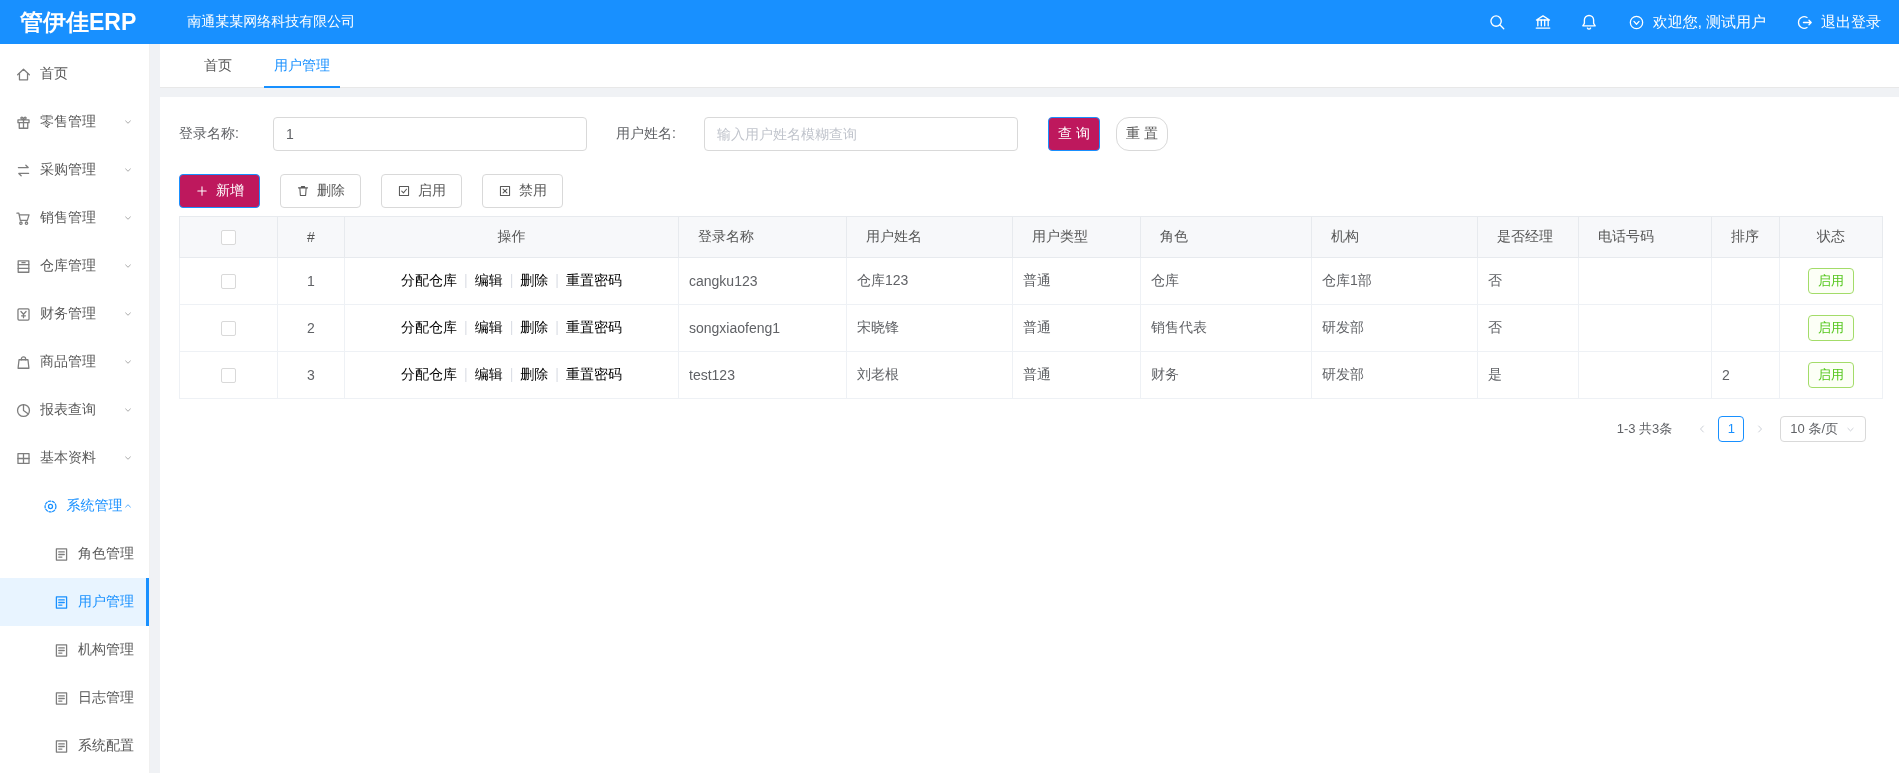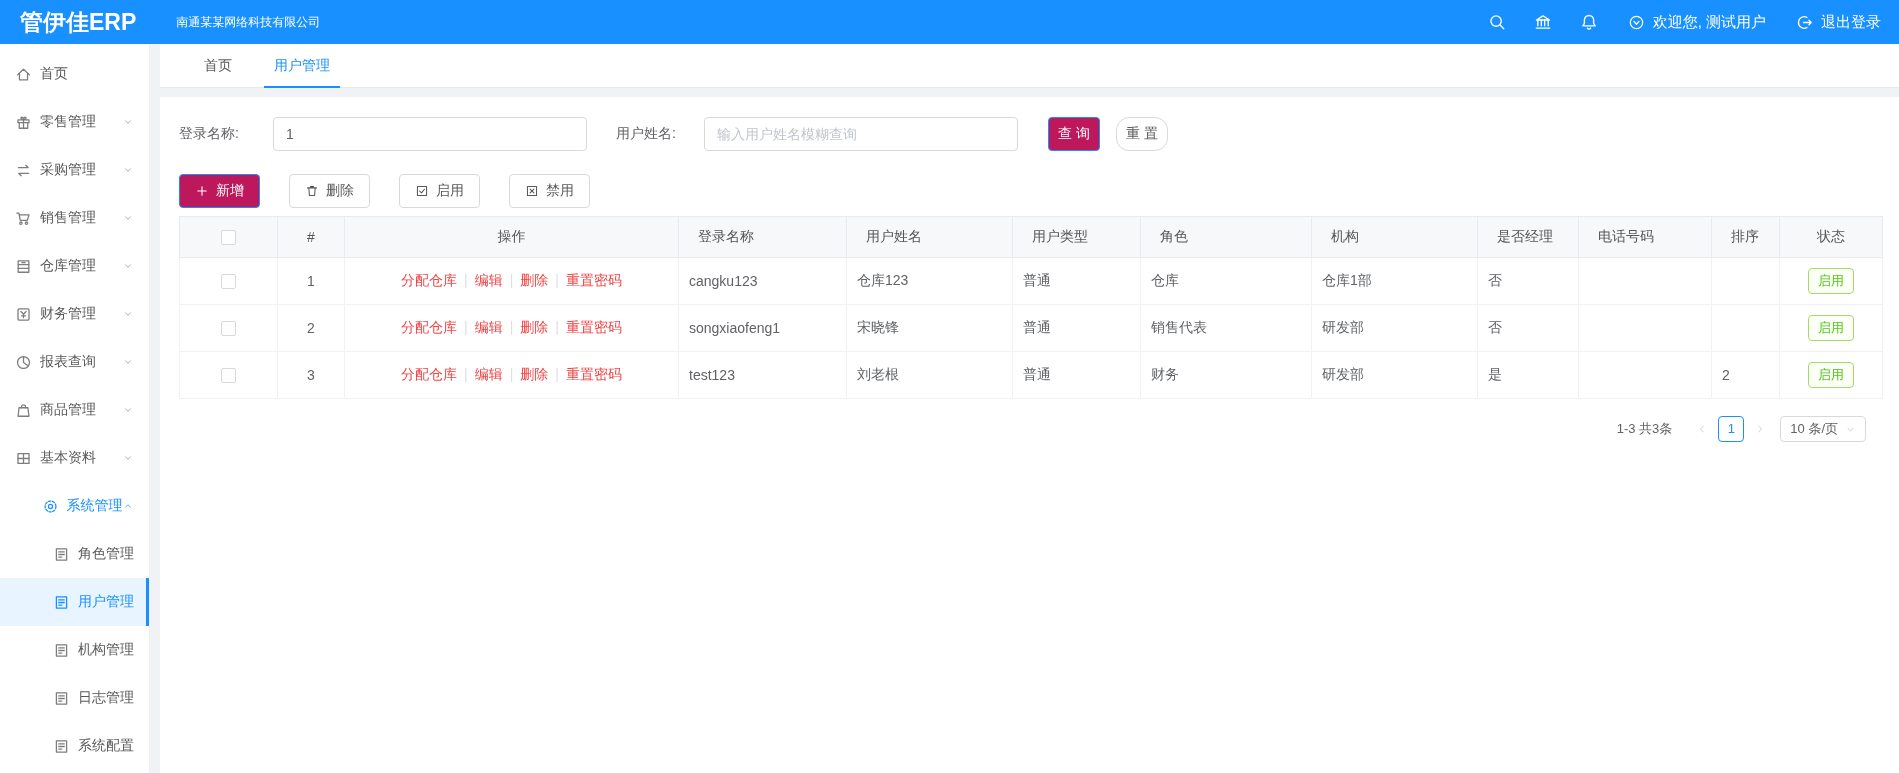--- a/index.html
+++ b/index.html
@@ -3,21 +3,21 @@
 <meta charset="utf-8">
 <style>
   * { box-sizing: border-box; margin: 0; padding: 0; }
   html,body { width:1899px; height:773px; overflow:hidden; background:#fff;
     font-family:"Liberation Sans","DejaVu Sans",sans-serif; }
   .app { width:1899px; height:773px; display:flex; flex-direction:column; }
 
   
   .hdr { height:44px; background:#1890ff; display:flex; align-items:center; color:#fff; flex-shrink:0; }
   .hdr .logo { padding-left:20px; font-size:23px; font-weight:bold; white-space:nowrap; }
-  .hdr .company { margin-left:40px; font-size:12px; white-space:nowrap; }
+  .hdr .company { margin-left:51px; font-size:14px; white-space:nowrap; }
   .hdr-right { margin-left:auto; display:flex; align-items:center; padding-right:18px; }
   .hicon { width:18px; height:18px; margin-left:28px; cursor:pointer; color:#fff; }
   .hdr .welcome, .hdr .logout { display:flex; align-items:center; margin-left:30px; font-size:15px; cursor:pointer; }
   .hdr .welcome .icon, .hdr .logout .icon { width:17px; height:17px; margin-right:8px; }
   .icon svg { width:100%; height:100%; display:block; }
   .icon path, .icon circle, .icon rect, .icon line
     { fill:none; stroke:currentColor; stroke-width:1.2; stroke-linecap:round; stroke-linejoin:round; }
 
   
   .main { display:flex; height:729px; background:#f0f2f5; }
@@ -49,35 +49,35 @@
   .inp { width:314px; height:34px; border:1px solid #d9d9d9; border-radius:4px; padding:0 12px;
     font-size:14px; color:#606266; outline:none; font-family:inherit; }
   .inp::placeholder { color:#c0c4cc; }
   .btn { height:34px; border-radius:4px; border:1px solid #d9d9d9; background:#fff; color:#595959;
     font-size:14px; cursor:pointer; display:inline-flex; align-items:center; justify-content:center; font-family:inherit; }
   .btn.primary { background:#be185d; border-color:#1890ff; color:#fff; }
   .btn-query { width:52px; margin-left:30px; }
   .btn-reset { width:52px; margin-left:16px;border-radius:13px; }
 
   
-  .toolbar { display:flex; margin:23px 0 0 19px; gap:29px; }
+  .toolbar { display:flex; margin:23px 0 0 19px; gap:20px; }
   .toolbar .btn { padding:0 15px; }
   .toolbar .icon { width:14px; height:14px; margin-right:7px; color:#595959; }
   .toolbar .btn.primary .icon { color:#fff; }
 
   
   table.grid { border-collapse:collapse; table-layout:fixed; margin:8px 0 0 19px; width:1703px; }
   .grid th { background:#f7f8fa; height:41px; font-weight:normal; font-size:14px; color:#555;
     border:1px solid #e7eaee; text-align:left; padding:0 19px; }
   .grid td { height:47px; font-size:14px; color:#606266; border:1px solid #eef1f5; padding:0 10px;
     background:#fff; overflow:hidden; white-space:nowrap; }
   .grid .c-center { text-align:center; padding:0; }
   .cb { display:inline-block; width:15px; height:15px; border:1px solid #d9d9d9; border-radius:2px;
     background:#fff; vertical-align:middle; cursor:pointer; }
-  .lnk { color:#ef4444; cursor:pointer; text-decoration:none; }
+  .lnk { color:#000000; cursor:pointer; text-decoration:none; }
   .sep { color:#dcdfe6; margin:0 7px; }
   .badge { display:inline-block; padding:3px 9px; font-size:13px; color:#54c71c;
     border:1px solid #a3dc69; background:#fcfff6; border-radius:4px; cursor:pointer; }
 
   
   .pagination { display:flex; align-items:center; justify-content:flex-end; margin:17px 33px 0 0;
     font-size:13px; color:#606266; }
   .pg-total { margin-right:20px; }
   .pg-arrow { width:20px; height:26px; display:flex; align-items:center; justify-content:center;
     color:#c5cad1; cursor:pointer; }
@@ -219,39 +219,39 @@
           <span>财务管理</span>
           <span class="icon chev">
             <svg viewBox="0 0 16 16">
               <path d="M4.2 6.3 L8 10 L11.8 6.3"></path>
             </svg>
           </span>
         </div>
         <div class="side-item">
           <span class="icon">
             <svg viewBox="0 0 16 16">
+              <path d="M3.8 5.4h8.4l.9 8H2.9z"></path>
+              <path d="M6 5.4V4.6a2 2 0 0 1 4 0v.8"></path>
+            </svg>
+          </span>
+          <span>商品管理</span>
+          <span class="icon chev">
+            <svg viewBox="0 0 16 16">
+              <path d="M4.2 6.3 L8 10 L11.8 6.3"></path>
+            </svg>
+          </span>
+        </div>
+        <div class="side-item">
+          <span class="icon">
+            <svg viewBox="0 0 16 16">
               <circle cx="8" cy="8" r="5.6"></circle>
               <path d="M8 2.4V8l4.6 3.2"></path>
             </svg>
           </span>
           <span>报表查询</span>
-          <span class="icon chev">
-            <svg viewBox="0 0 16 16">
-              <path d="M4.2 6.3 L8 10 L11.8 6.3"></path>
-            </svg>
-          </span>
-        </div>
-        <div class="side-item">
-          <span class="icon">
-            <svg viewBox="0 0 16 16">
-              <path d="M3.8 5.4h8.4l.9 8H2.9z"></path>
-              <path d="M6 5.4V4.6a2 2 0 0 1 4 0v.8"></path>
-            </svg>
-          </span>
-          <span>商品管理</span>
           <span class="icon chev">
             <svg viewBox="0 0 16 16">
               <path d="M4.2 6.3 L8 10 L11.8 6.3"></path>
             </svg>
           </span>
         </div>
         <div class="side-item">
           <span class="icon">
             <svg viewBox="0 0 16 16">
               <rect x="2.8" y="3.4" width="10.4" height="9.2"></rect>

